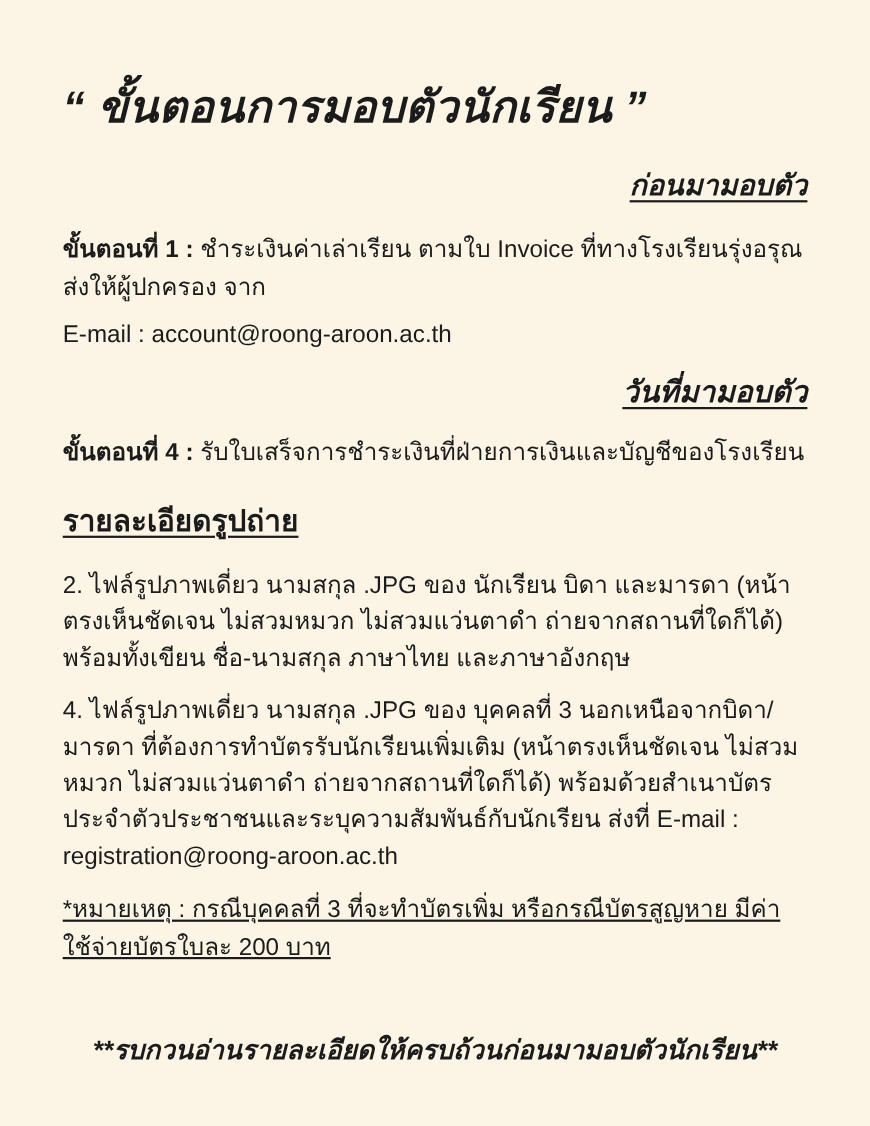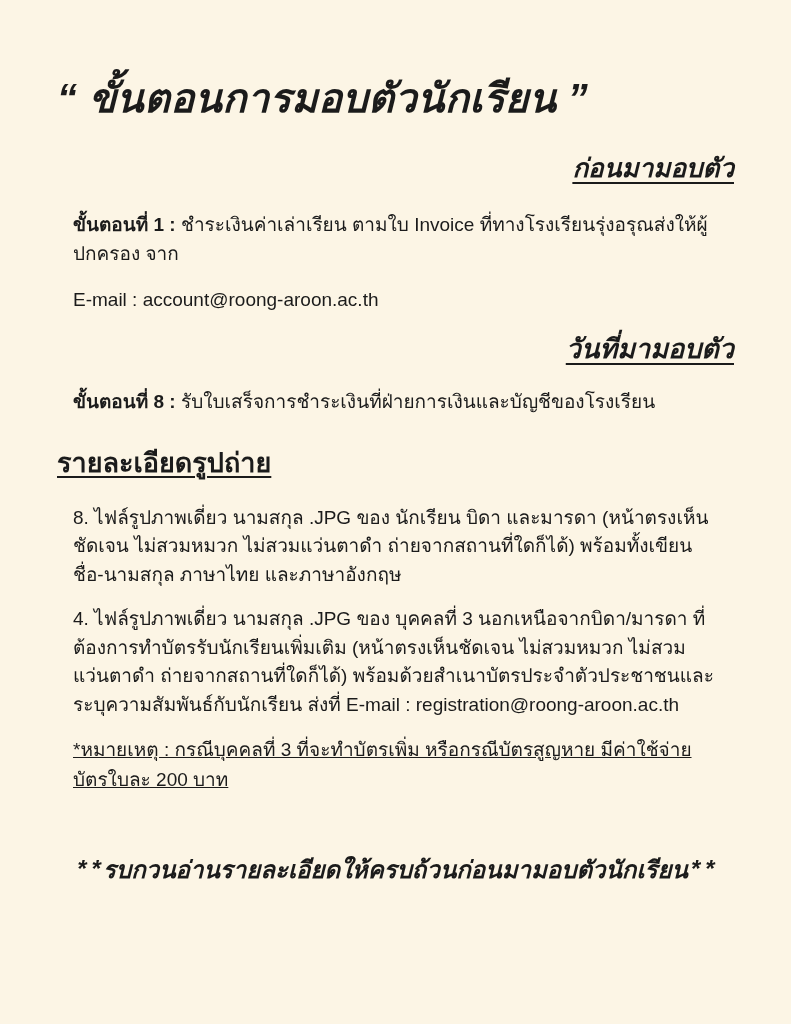--- a/index.html
+++ b/index.html
@@ -38,22 +38,22 @@
     text-decoration: underline;
     text-underline-offset: 5px;
     text-decoration-thickness: 2px;
     line-height: 1.3;
   }
   .center-heading.day {
     margin-top: 18px;
     font-size: 27px;
   }
   p {
-    margin: 16px;
-    font-size: 19px;
+    margin: 0;
+    font-size: 22px;
     line-height: 1.55;
   }
   .step1 { margin-top: 24px; }
   .email-line { margin-top: 9px; }
   .step2 { margin-top: 20px; }
   .step3 { margin-top: 13px; }
   .section-heading {
     margin: 24px 0 0;
     font-size: 27px;
     font-weight: bold;
@@ -64,21 +64,20 @@
   .item1 { margin-top: 20px; line-height: 1.5; }
   .item2 { margin-top: 15px; line-height: 1.5; }
   .note  { margin-top: 16px; text-decoration: underline; }
   .footer-note {
     margin: 62px 0 0;
     text-align: center;
     font-size: 24px;
     font-weight: bold;
     font-style: italic;
     line-height: 1.3;
-    font-family: Liberation Mono, monospace;
   }
   .step-label { font-weight: bold; }
 </style>
 </head>
 <body>
 
 <div class="page">
 
   <h1 class="title">“ ขั้นตอนการมอบตัวนักเรียน ”</h1>
 
@@ -87,28 +86,28 @@
   <p class="step1">
     <span class="step-label">ขั้นตอนที่ 1 :</span>
     <span>ชำระเงินค่าเล่าเรียน ตามใบ Invoice ที่ทางโรงเรียนรุ่งอรุณส่งให้ผู้ปกครอง จาก</span>
   </p>
 
   <p class="email-line">E-mail : account@roong-aroon.ac.th</p>
 
   <h2 class="center-heading day">วันที่มามอบตัว</h2>
 
   <p class="step2">
-    <span class="step-label">ขั้นตอนที่ 8 :</span>
+    <span class="step-label">ขั้นตอนที่ 4 :</span>
     <span>รับใบเสร็จการชำระเงินที่ฝ่ายการเงินและบัญชีของโรงเรียน</span>
   </p>
 
 
   <h3 class="section-heading">รายละเอียดรูปถ่าย</h3>
 
-  <p class="item1">8. ไฟล์รูปภาพเดี่ยว นามสกุล .JPG ของ นักเรียน บิดา และมารดา (หน้าตรงเห็นชัดเจน ไม่สวมหมวก ไม่สวมแว่นตาดำ ถ่ายจากสถานที่ใดก็ได้) พร้อมทั้งเขียน ชื่อ-นามสกุล ภาษาไทย และภาษาอังกฤษ</p>
+  <p class="item1">2. ไฟล์รูปภาพเดี่ยว นามสกุล .JPG ของ นักเรียน บิดา และมารดา (หน้าตรงเห็นชัดเจน ไม่สวมหมวก ไม่สวมแว่นตาดำ ถ่ายจากสถานที่ใดก็ได้) พร้อมทั้งเขียน ชื่อ-นามสกุล ภาษาไทย และภาษาอังกฤษ</p>
 
   <p class="item2">4. ไฟล์รูปภาพเดี่ยว นามสกุล .JPG ของ บุคคลที่ 3 นอกเหนือจากบิดา/มารดา ที่ต้องการทำบัตรรับนักเรียนเพิ่มเติม (หน้าตรงเห็นชัดเจน ไม่สวมหมวก ไม่สวมแว่นตาดำ ถ่ายจากสถานที่ใดก็ได้) พร้อมด้วยสำเนาบัตรประจำตัวประชาชนและระบุความสัมพันธ์กับนักเรียน ส่งที่ E-mail : registration@roong-aroon.ac.th</p>
 
   <p class="note">*หมายเหตุ : กรณีบุคคลที่ 3 ที่จะทำบัตรเพิ่ม หรือกรณีบัตรสูญหาย มีค่าใช้จ่ายบัตรใบละ 200 บาท</p>
 
   <p class="footer-note">**รบกวนอ่านรายละเอียดให้ครบถ้วนก่อนมามอบตัวนักเรียน**</p>
 
 </div>
 
 </body></html>

